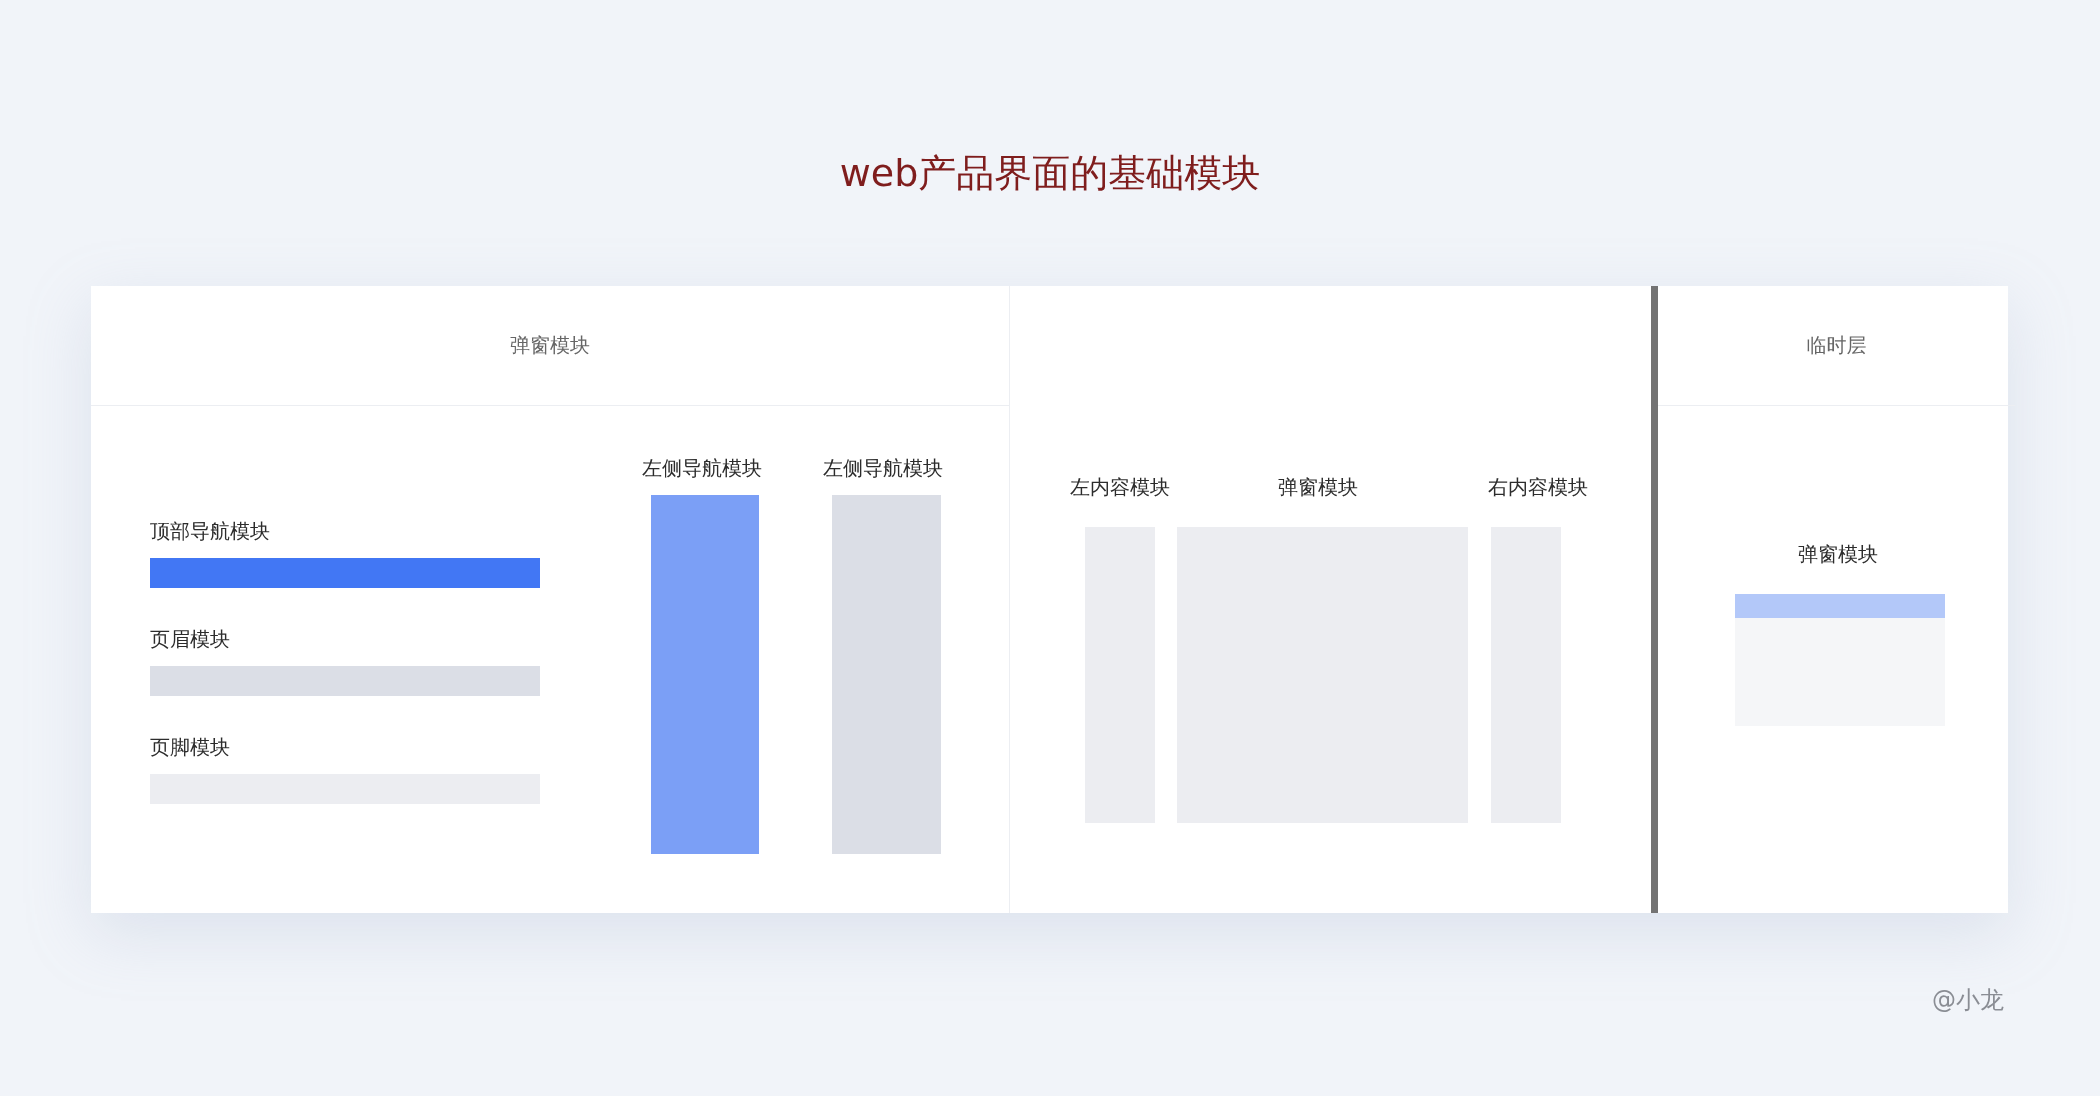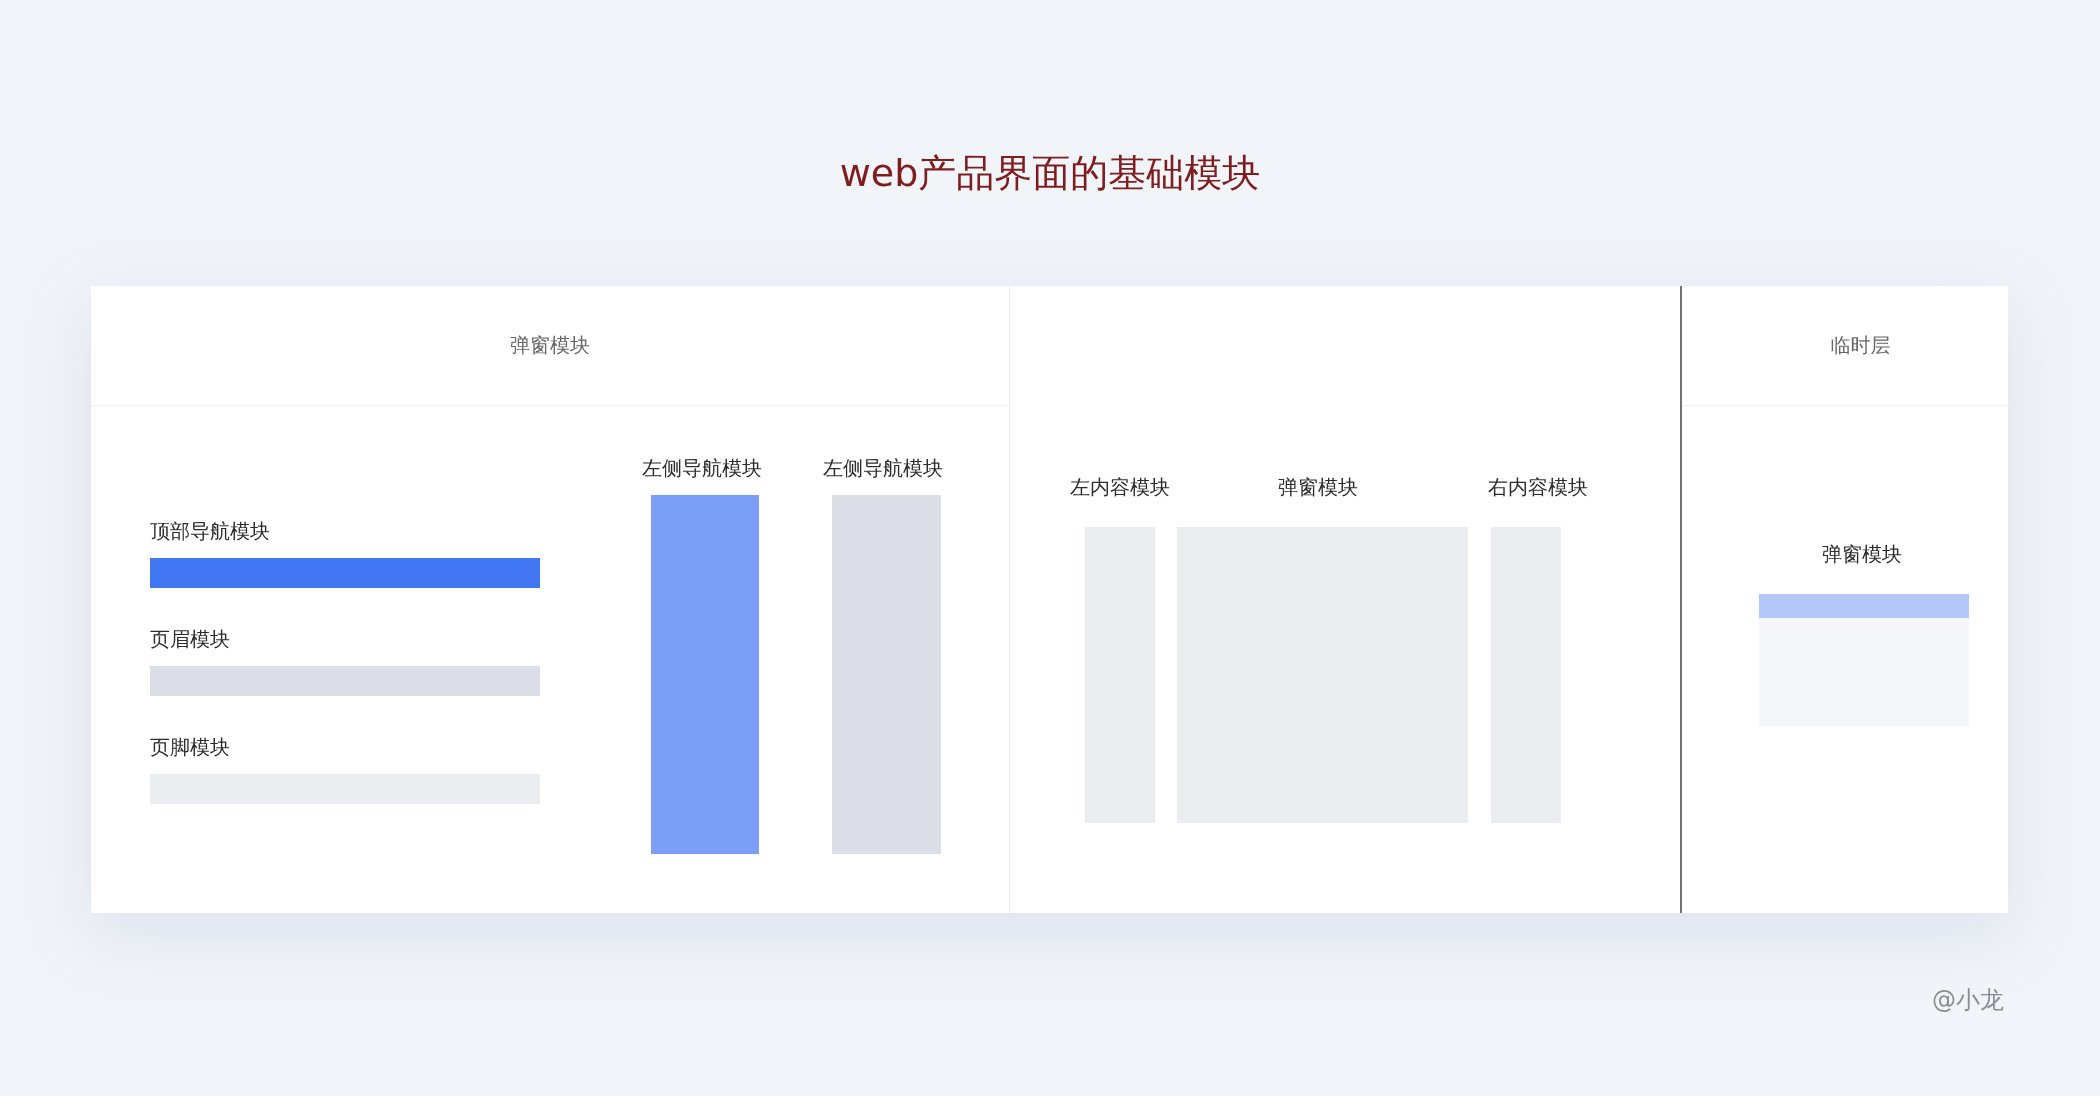--- a/index.html
+++ b/index.html
@@ -4,21 +4,21 @@
 <style>
   html,body{margin:0;padding:0;}
   body{width:2100px;height:1096px;background:#f1f4f9;position:relative;overflow:hidden;
        font-family:"DejaVu Sans","Liberation Sans",sans-serif;color:#333;}
   .title{position:absolute;left:0;width:2100px;top:148px;text-align:center;font-size:38px;color:#7f1d1d;}
   .card{position:absolute;left:91px;top:286px;width:1917px;height:627px;background:#fff;
         box-shadow:0 20px 60px rgba(160,175,205,0.25);}
   .col{position:absolute;top:0;height:627px;}
   .col.c1{left:0;width:918px;}
   .col.c2{left:918px;width:642px;border-left:1px solid #eceef2;}
-  .col.c3{left:1560px;width:357px;border-left:2px solid #737373;margin-left:29px;}
+  .col.c3{left:1560px;width:357px;border-left:7px solid #737373;}
   .head{position:absolute;left:0;right:0;top:0;height:119px;border-bottom:1px solid #eceef2;
         display:flex;align-items:center;justify-content:center;font-size:20px;color:#666;}
   .lbl{position:absolute;font-size:20px;color:#2c2c2c;white-space:nowrap;}
   .blk{position:absolute;}
   .watermark{position:absolute;left:1932px;top:984px;font-size:24px;color:#8a8d94;}
 </style>
 </head>
 <body>
 
 <div class="title">web产品界面的基础模块</div>

